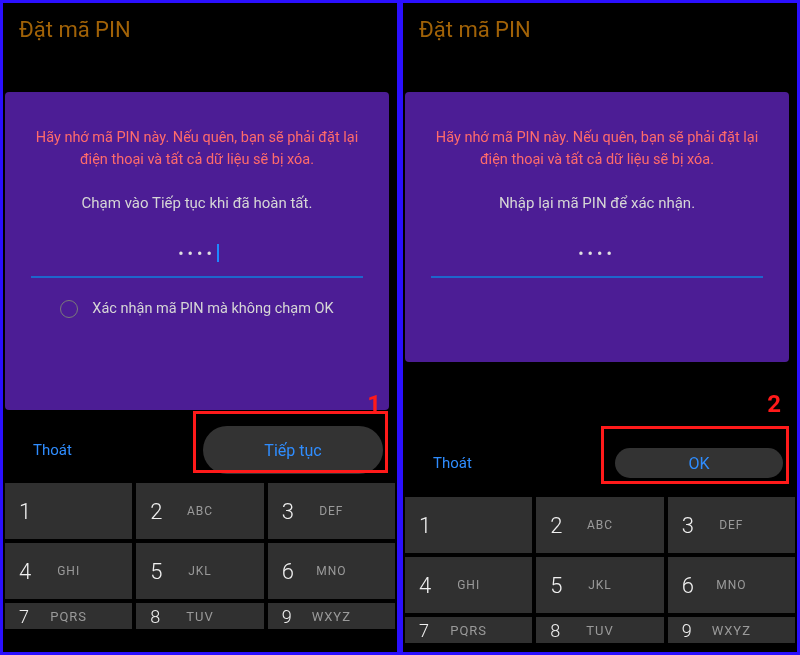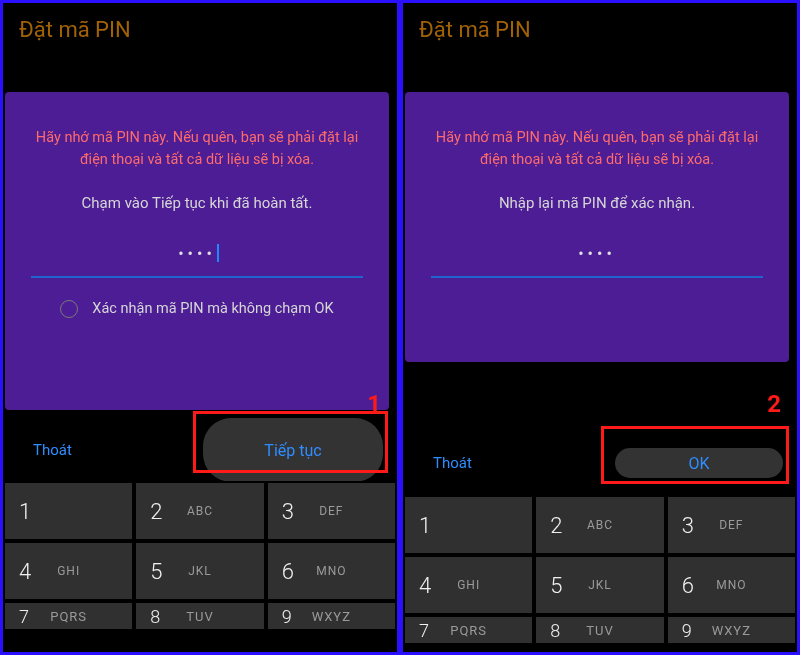--- a/index.html
+++ b/index.html
@@ -47,21 +47,21 @@
     <div class="checkrow">
       <span class="radio"></span>
       <span>Xác nhận mã PIN mà không chạm OK</span>
     </div>
   </div>
 
   <div class="step" style="top:387px;">1</div>
 
   <div class="actions" style="top:414px;">
     <span class="exit">Thoát</span>
-    <span class="primary" style="width:180px; height:64px;">Tiếp tục</span>
+    <span class="primary" style="width:180px; height:48px;">Tiếp tục</span>
   </div>
   <div class="redbox" style="left:190px; top:408px; width:195px; height:62px;"></div>
 
   <div class="keypad" style="top:478px;">
     <div class="krow">
       <div class="key">
           <span class="knum">1</span>
           <span class="klet"></span>
         </div>
       <div class="key">

